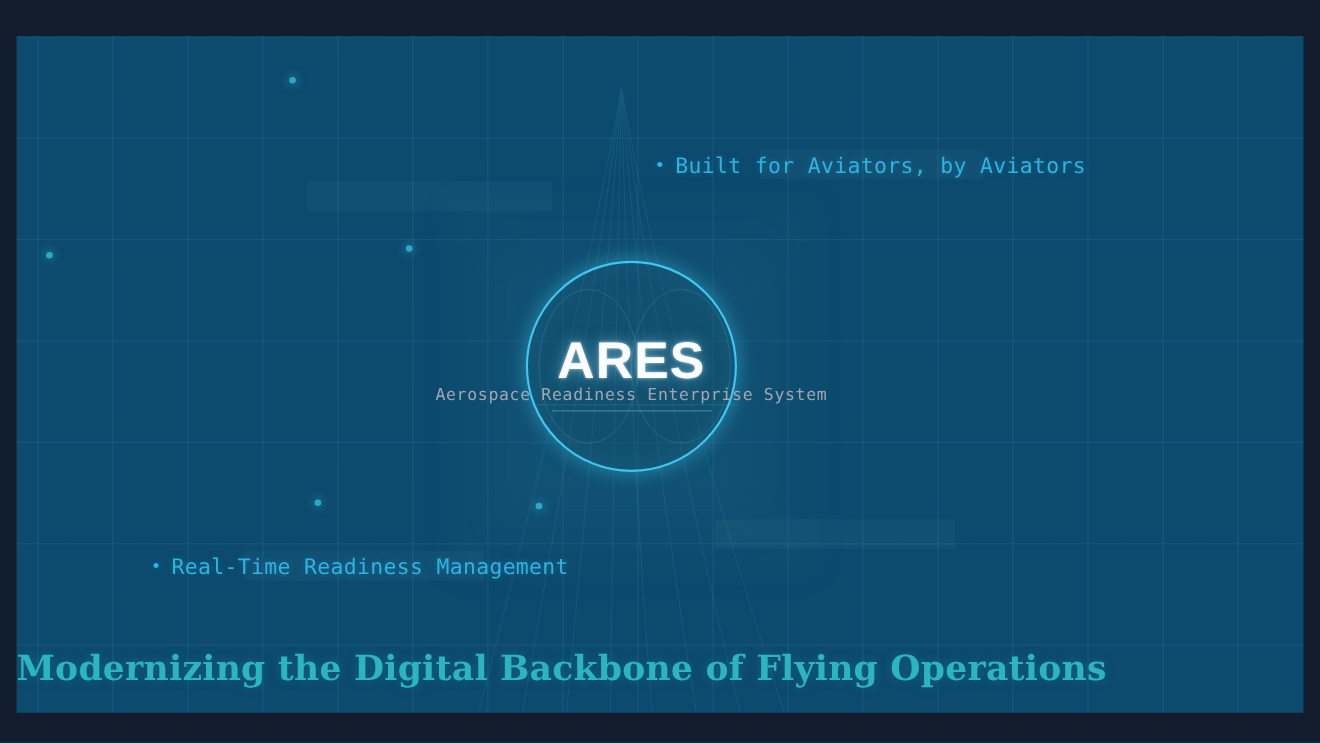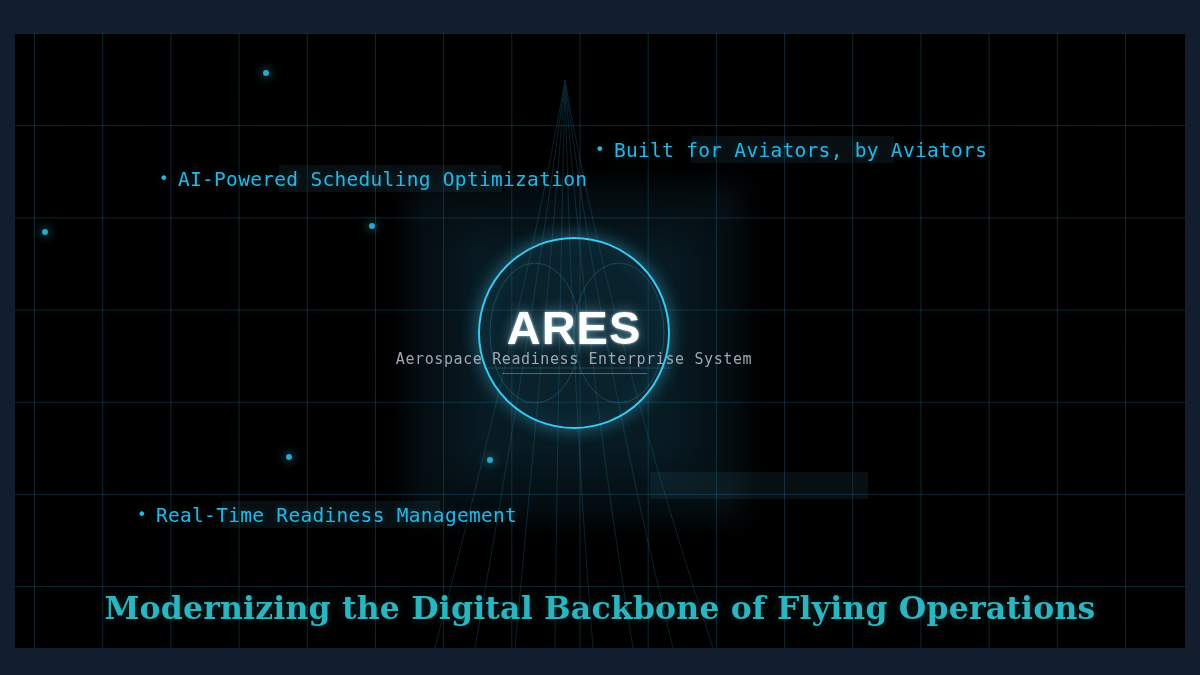--- a/index.html
+++ b/index.html
@@ -7,21 +7,21 @@
     width:1200px;height:675px;overflow:hidden;
     background:#121e2e;
     font-family:"Liberation Sans",sans-serif;
     -webkit-font-smoothing:antialiased;
   }
   #stage{position:relative;width:1200px;height:675px;}
 
   
   #panel{
     position:absolute;left:15px;top:33px;width:1170px;height:615px;
-    background:#000000;overflow:hidden;
+    background:#0c4a6e;overflow:hidden;
   }
 
   
   #grid{
     position:absolute;inset:0;
     background-image:
       linear-gradient(to right, rgba(45,128,160,0.30) 1px, transparent 1px),
       linear-gradient(to bottom, rgba(45,128,160,0.30) 1px, transparent 1px);
     background-size:68.2px 92.2px;
     background-position:19px 0px;
@@ -95,21 +95,20 @@
   }
   .hl{
     position:absolute;
     background:rgba(74,134,160,0.115);
     pointer-events:none;
   }
 
   
   #tagline{
     position:absolute;left:0;right:0;top:556px;
-    text-align:center;
     font-family:"DejaVu Serif","Liberation Serif",serif;
     font-weight:bold;
     font-size:31.5px;
     letter-spacing:0.2px;
     color:#2cb4bf;
     text-shadow:0 0 10px rgba(44,180,191,0.25);
   }
 
   
   .node{
@@ -156,23 +155,20 @@
 
     <div class="hl" style="left:676px;top:103px;width:203px;height:27px"></div>
     <div class="hl" style="left:264px;top:132px;width:223px;height:27px"></div>
     <div class="hl" style="left:635px;top:439px;width:218px;height:27px"></div>
     <div class="hl" style="left:207px;top:468px;width:218px;height:27px"></div>
 
     <div class="feature" style="left:580px;top:106px">
       <span class="dot">•</span><span>Built for Aviators, by Aviators</span>
     </div>
 
-    <div class="feature" style="left:144px;top:135px">
-      <span class="dot">•</span><span>AI-Powered Scheduling Optimization</span>
-    </div>
 
 
     <div class="feature" style="left:122px;top:471px">
       <span class="dot">•</span><span>Real-Time Readiness Management</span>
     </div>
 
     <div id="logo-wrap">
       <div id="logo-ring"></div>
       <div id="ares-title">ARES</div>
       <div id="ares-sub">Aerospace Readiness Enterprise System</div>

